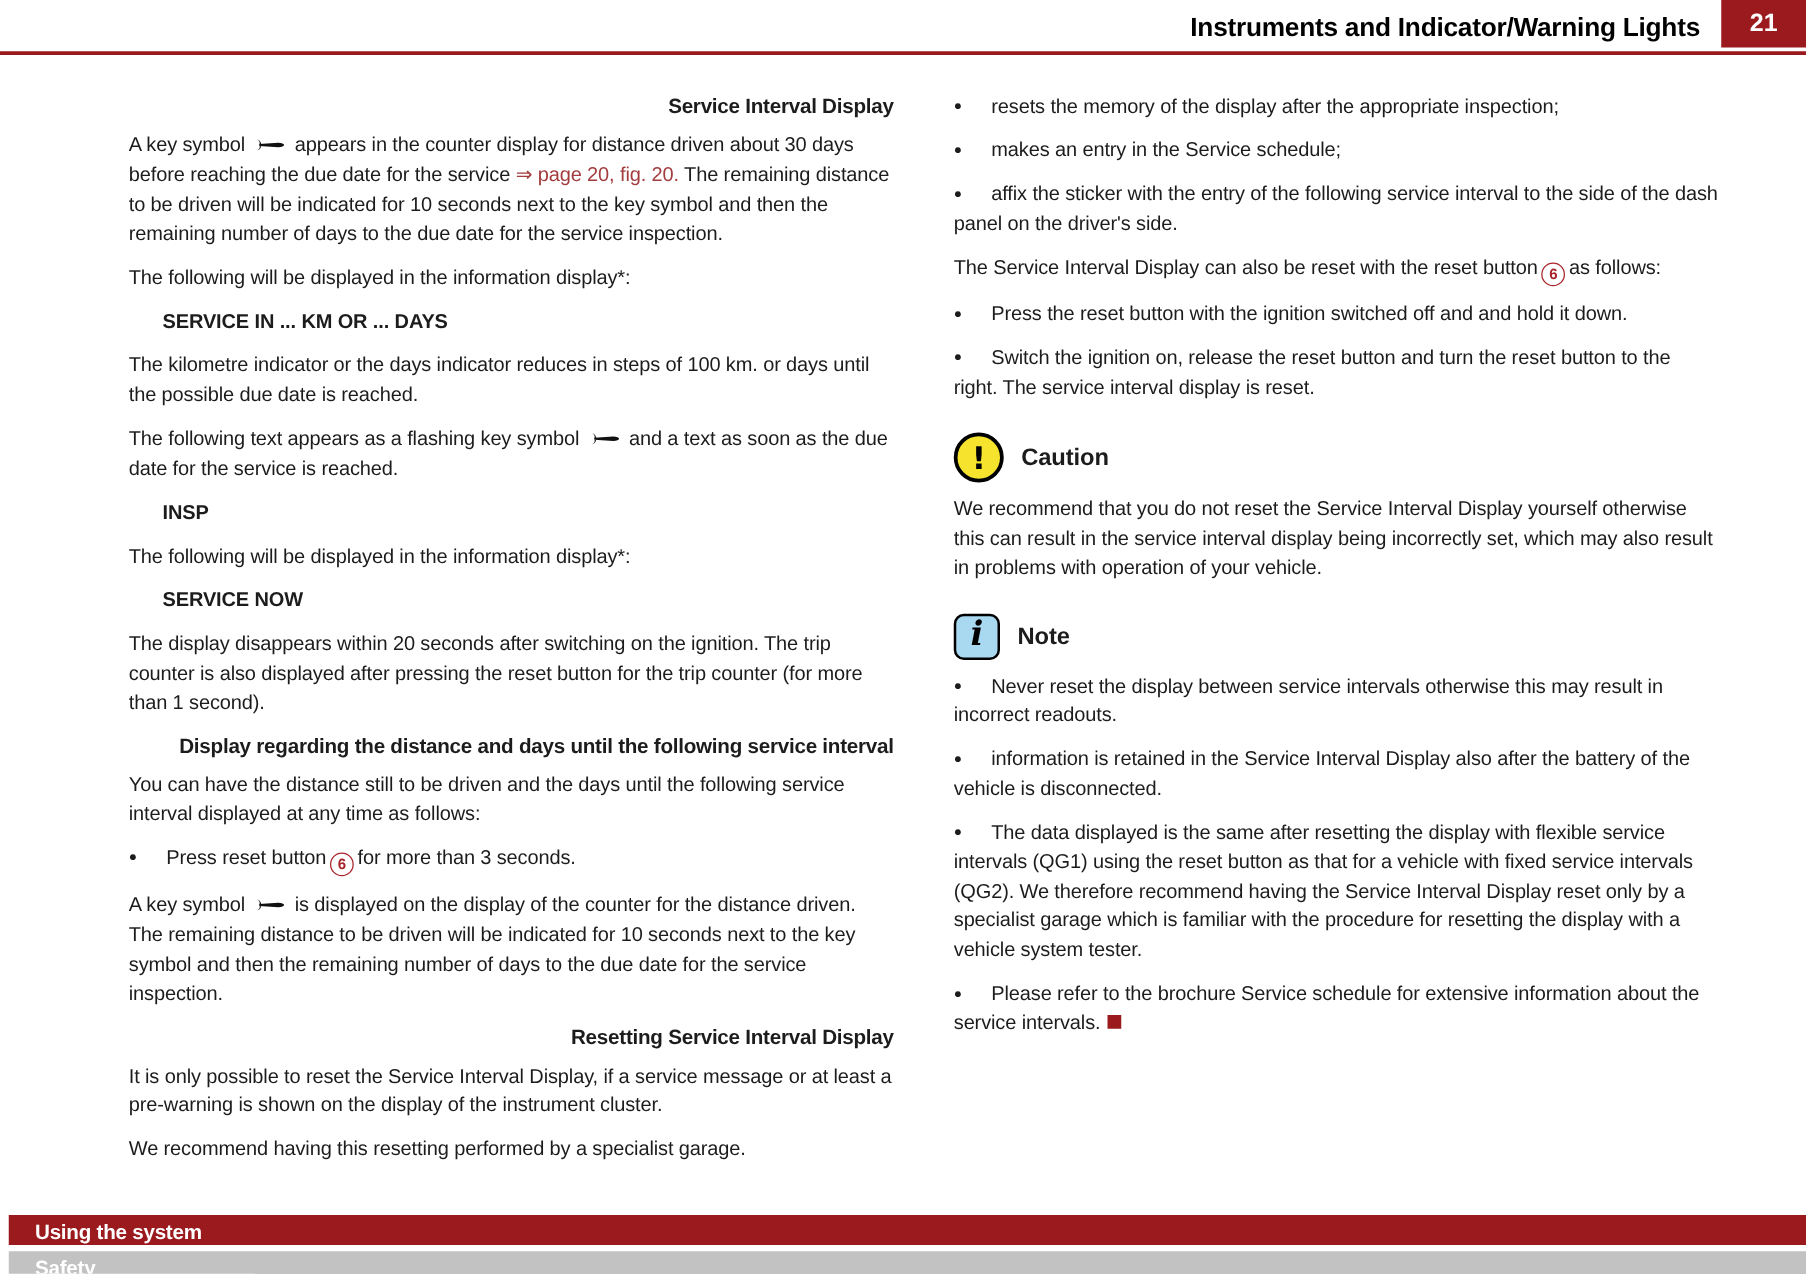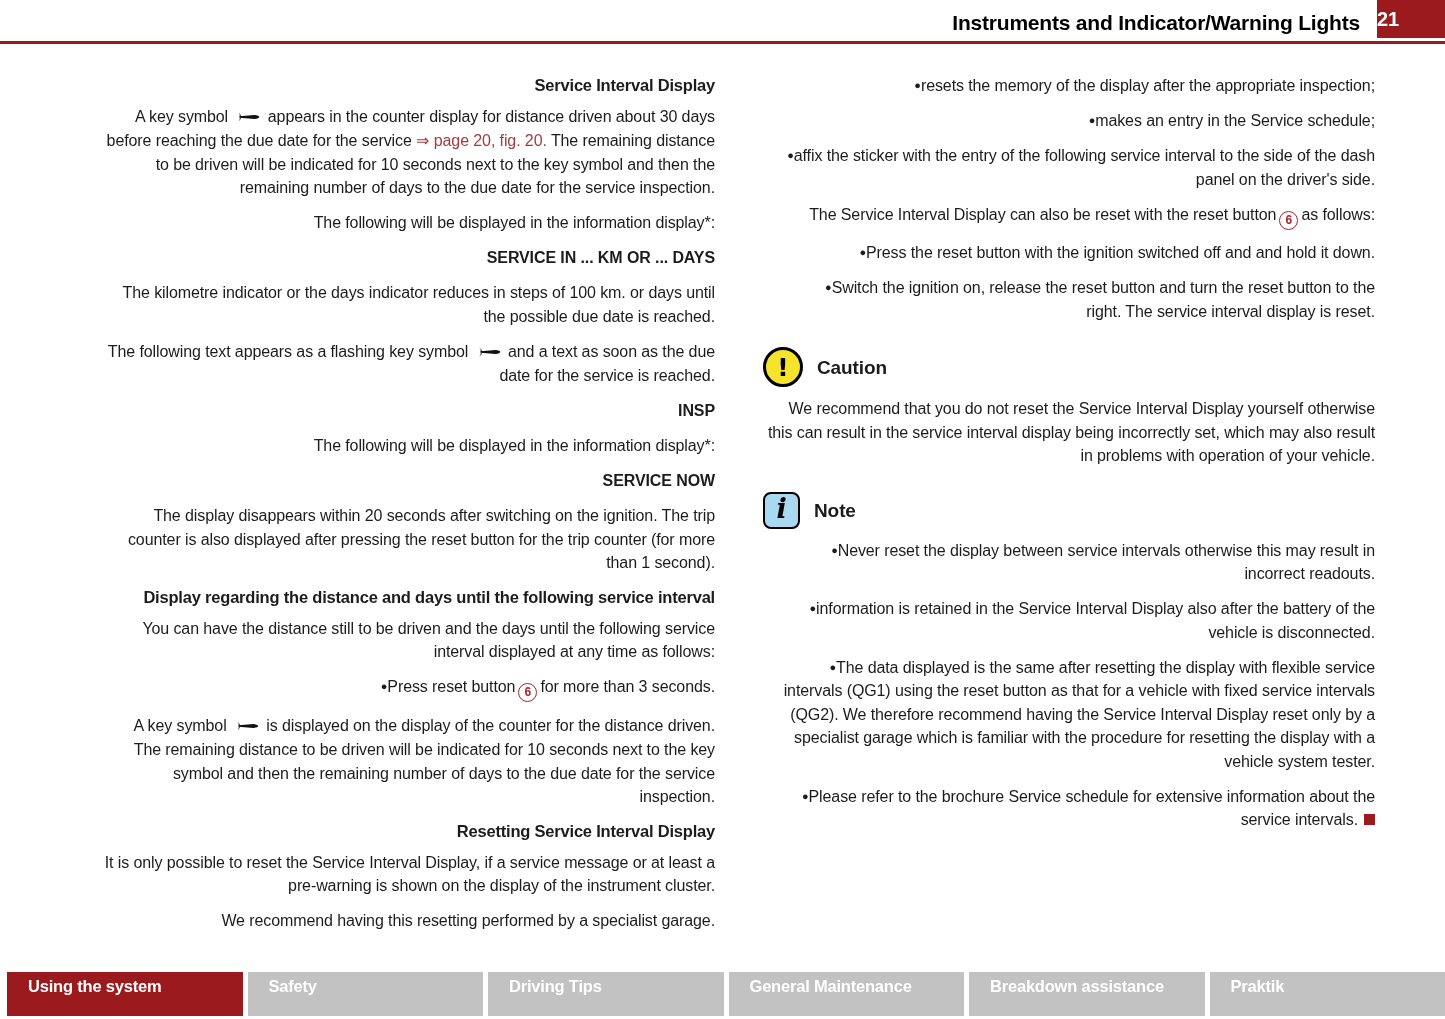--- a/index.html
+++ b/index.html
@@ -17,33 +17,33 @@
   .hdr-title{
     position:absolute; top:11px; right:85px;
     font-size:21px; font-weight:bold; color:#000;
     letter-spacing:-0.2px;
   }
   .hdr-pagebox{
     position:absolute; top:0; right:0;
     width:68px; height:38px;
     background:var(--brand-red);
     color:#fff; font-size:20px; font-weight:bold;
-    display:flex; align-items:center; 
+    display:flex; align-items:center; justify-content:center;
   }
   .hdr-rule{
     position:absolute; top:41px; left:0; right:0; height:3px;
     background:var(--brand-red);
   }
 
   
   .col{ position:absolute; top:74px; width:612px; font-size:16px; line-height:23.5px; letter-spacing:-0.1px; }
   .col-left{ left:103px; }
   .col-right{ left:763px; }
 
-  .col p{ margin:0 0 11.5px 0;text-align:right; }
+  .col p{ margin:0 0 11.5px 0; }
   .col h2{ font-size:16.5px; font-weight:bold; margin:6px 0 7px 0; letter-spacing:-0.2px;text-align:right; }
   .col h2.first{ margin-top:0; }
   .display-line{ font-weight:bold; padding-left:27px; margin:0 0 11.5px 0; }
 
   .bullet::before{
     content:"\25CF";
     display:inline-block;
     width:30px;
     font-size:11px;
     vertical-align:2px;
@@ -85,21 +85,21 @@
   }
 
   .end-square{
     display:inline-block; width:11px; height:11px;
     background:var(--brand-red); margin-left:6px;
   }
 
   
   .footer{
     position:absolute; left:0; right:0; bottom:3px; height:44px;
-    display:flex; gap:5px; padding-left:7px;
+    display:flex; gap:5px; padding-left:7px;flex-direction:column;
   }
   .tab{
     flex:1 1 0;
     background:var(--tab-gray);
     color:#fff; font-size:16.5px; font-weight:bold;
     padding:5px 0 0 21px;
     letter-spacing:-0.2px;
     cursor:pointer;
   }
   .tab.active{ background:var(--brand-red); }

